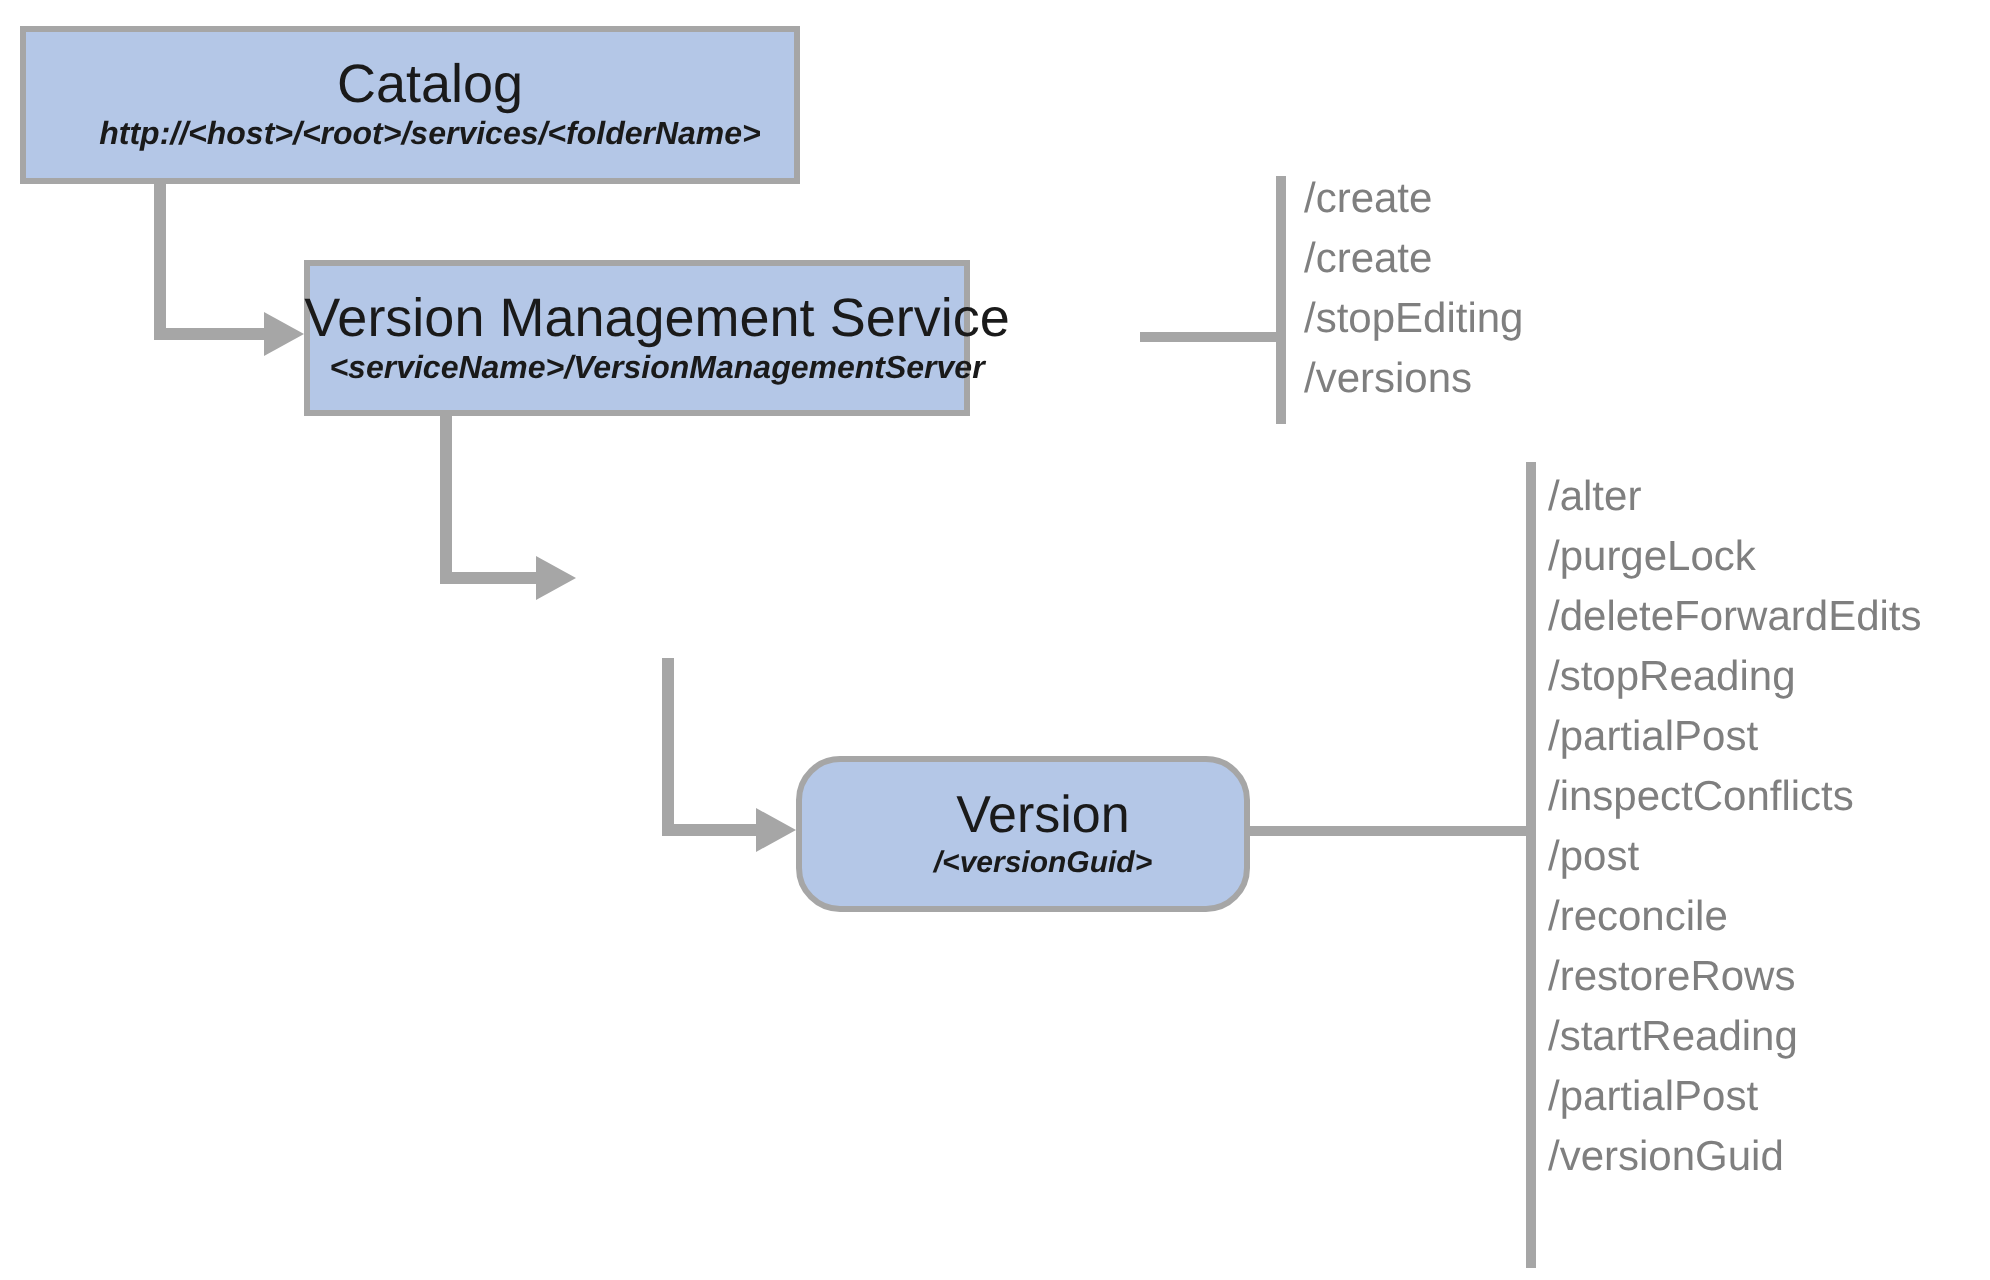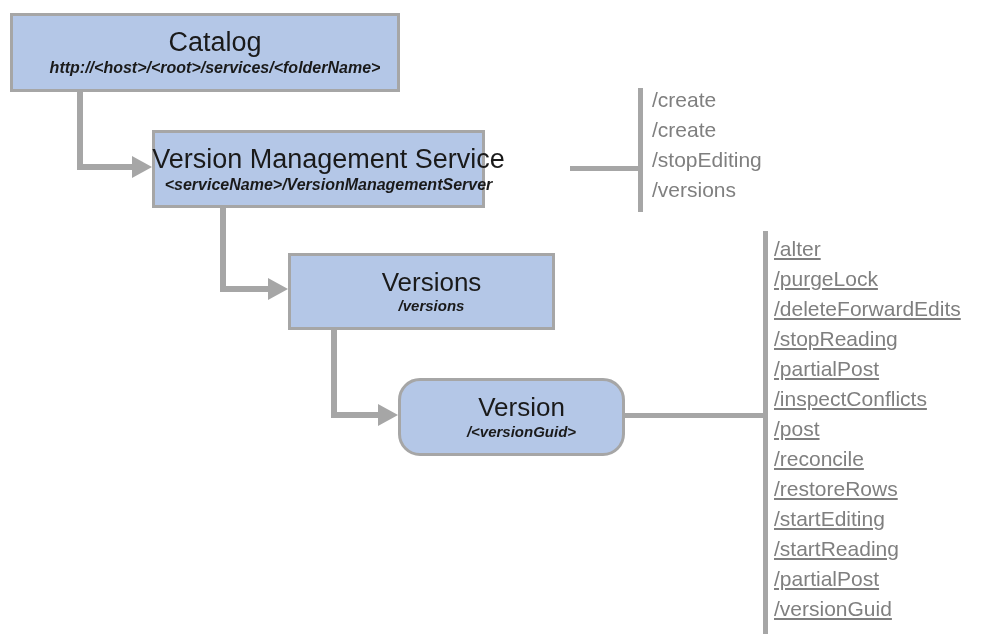--- a/index.html
+++ b/index.html
@@ -87,46 +87,41 @@
   <div class="node" style="left:10px; top:13px; width:390px; height:79px;">
     <div class="node-title">Catalog</div>
     <div class="node-sub">http://&lt;host&gt;/&lt;root&gt;/services/&lt;folderName&gt;</div>
   </div>
 
   <div class="node" style="left:152px; top:130px; width:333px; height:78px;">
     <div class="node-title">Version Management Service</div>
     <div class="node-sub">&lt;serviceName&gt;/VersionManagementServer</div>
   </div>
 
-  <div class="node" style="left:288px; top:253px; width:267px; height:77px;">
-    <div class="node-title sm">Versions</div>
-    <div class="node-sub sm">/versions</div>
-  </div>
 
   <div class="node" style="left:398px; top:378px; width:227px; height:78px;border-radius:22px;">
     <div class="node-title sm">Version</div>
     <div class="node-sub sm">/&lt;versionGuid&gt;</div>
   </div>
 
   <div class="ops" style="left:652px; top:85px;">
       <div class="op-item">/create</div>
       <div class="op-item">/create</div>
       <div class="op-item">/stopEditing</div>
       <div class="op-item">/versions</div>
     </div>
 
-  <div class="ops" style="left:774px; top:234px;text-decoration:underline;">
+  <div class="ops" style="left:774px; top:234px;">
       <div class="op-item">/alter</div>
       <div class="op-item">/purgeLock</div>
       <div class="op-item">/deleteForwardEdits</div>
       <div class="op-item">/stopReading</div>
       <div class="op-item">/partialPost</div>
       <div class="op-item">/inspectConflicts</div>
       <div class="op-item">/post</div>
       <div class="op-item">/reconcile</div>
       <div class="op-item">/restoreRows</div>
-      <div class="op-item">/startEditing</div>
       <div class="op-item">/startReading</div>
       <div class="op-item">/partialPost</div>
       <div class="op-item">/versionGuid</div>
     </div>
 
 </div>
 
 </body></html>

